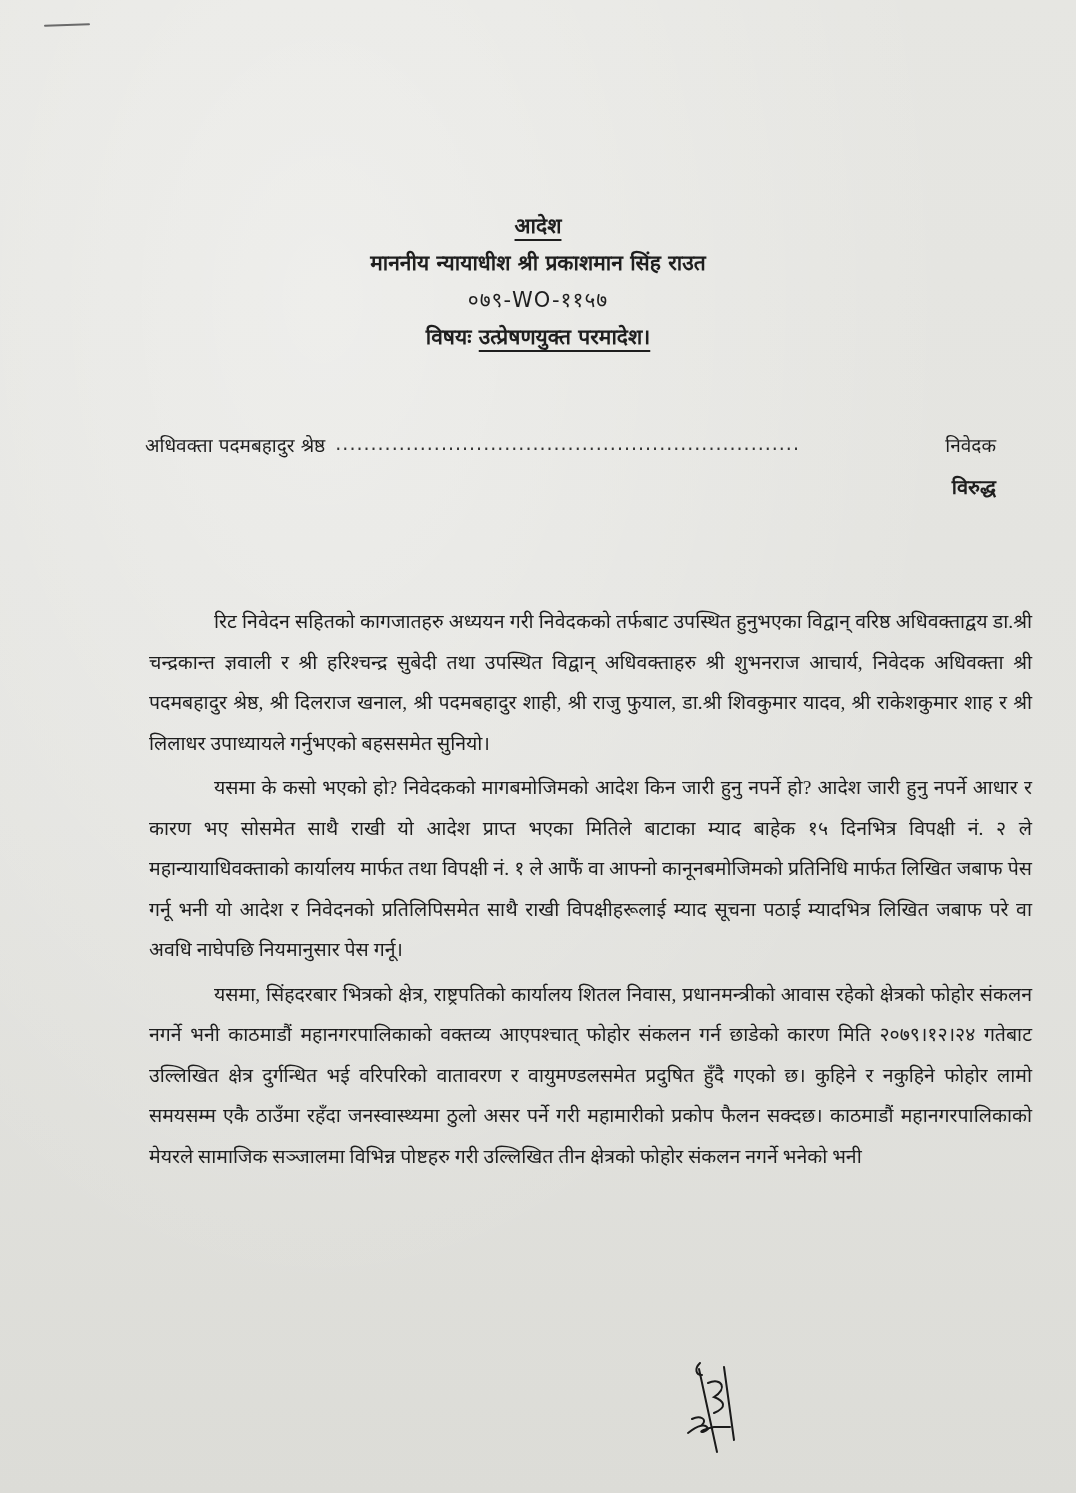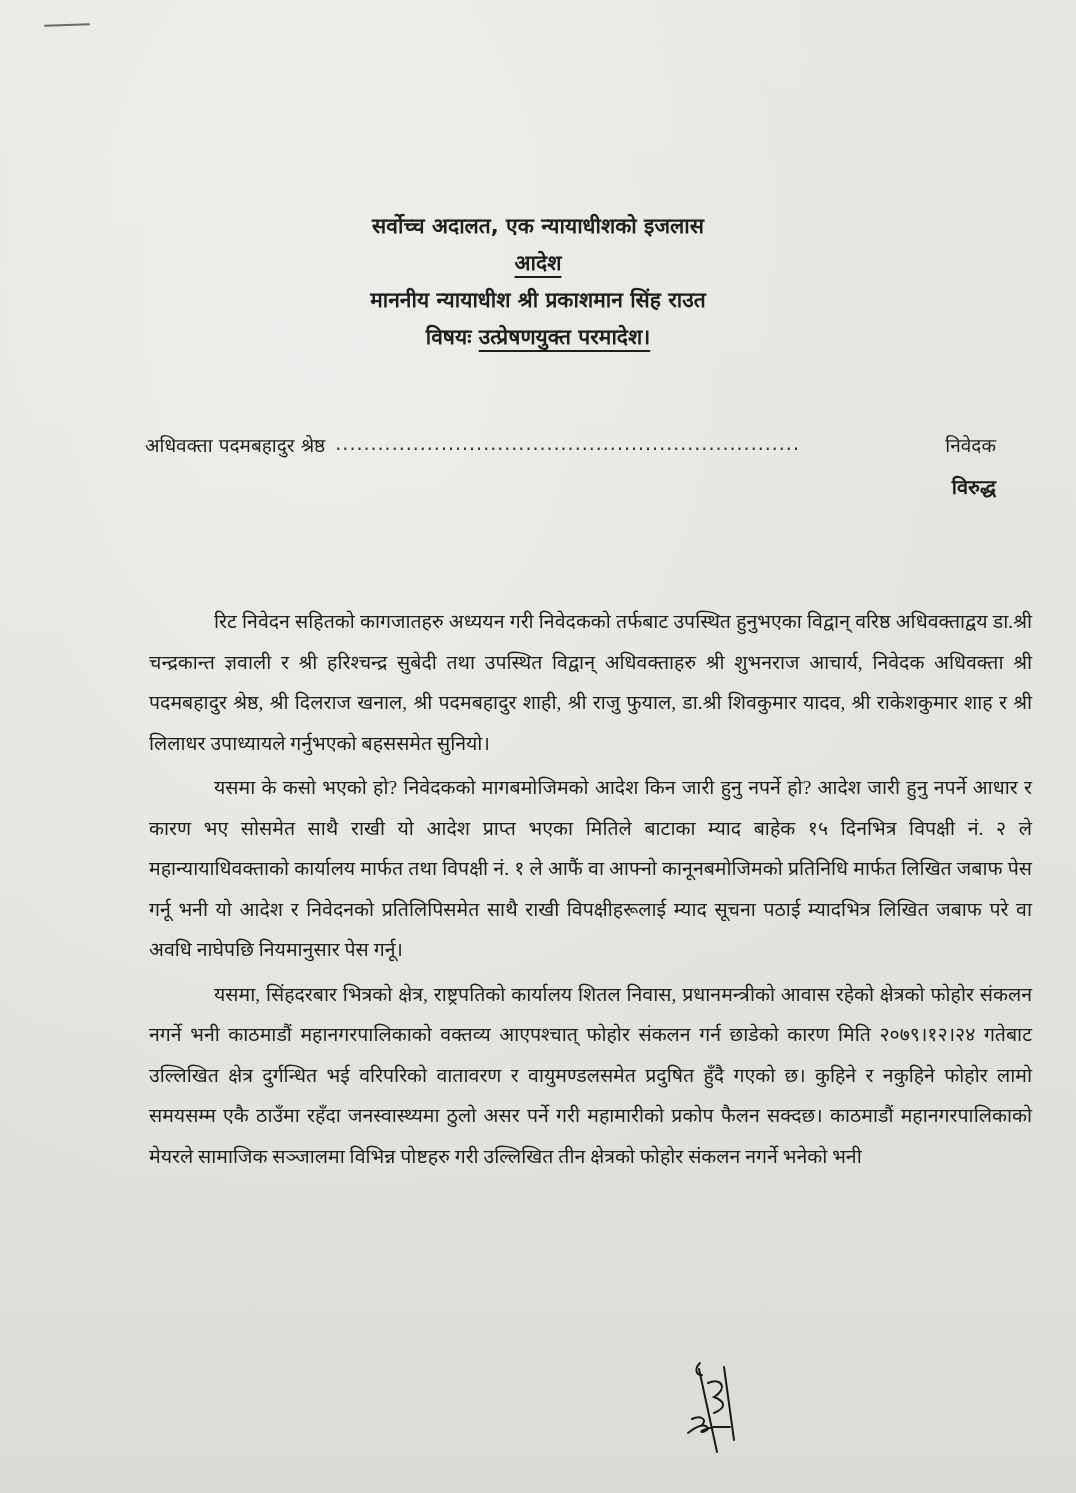--- a/index.html
+++ b/index.html
@@ -100,23 +100,23 @@
       height: 110px;
     }
   </style>
 </head>
 <body>
 
 <div class="paper"></div>
 <div class="corner-mark"></div>
 
 <div class="header">
-  <span class="line">सर्वोच्च अदालत, एक न्यायाधीशको इजलास</span>
   <span class="line"><span class="u">आदेश</span></span>
   <span class="line">माननीय न्यायाधीश श्री प्रकाशमान सिंह राउत</span>
+  <span class="line case-no">०७९-WO-११५७</span>
   <span class="line">
     <span class="subject-label">विषयः</span>
     <span class="u">उत्प्रेषणयुक्त परमादेश।</span>
   </span>
 </div>
 
 <div class="parties">
   <div class="party-row">
     <span class="party-name">अधिवक्ता पदमबहादुर श्रेष्ठ</span>
     <span class="party-dots">..................................................................</span>

